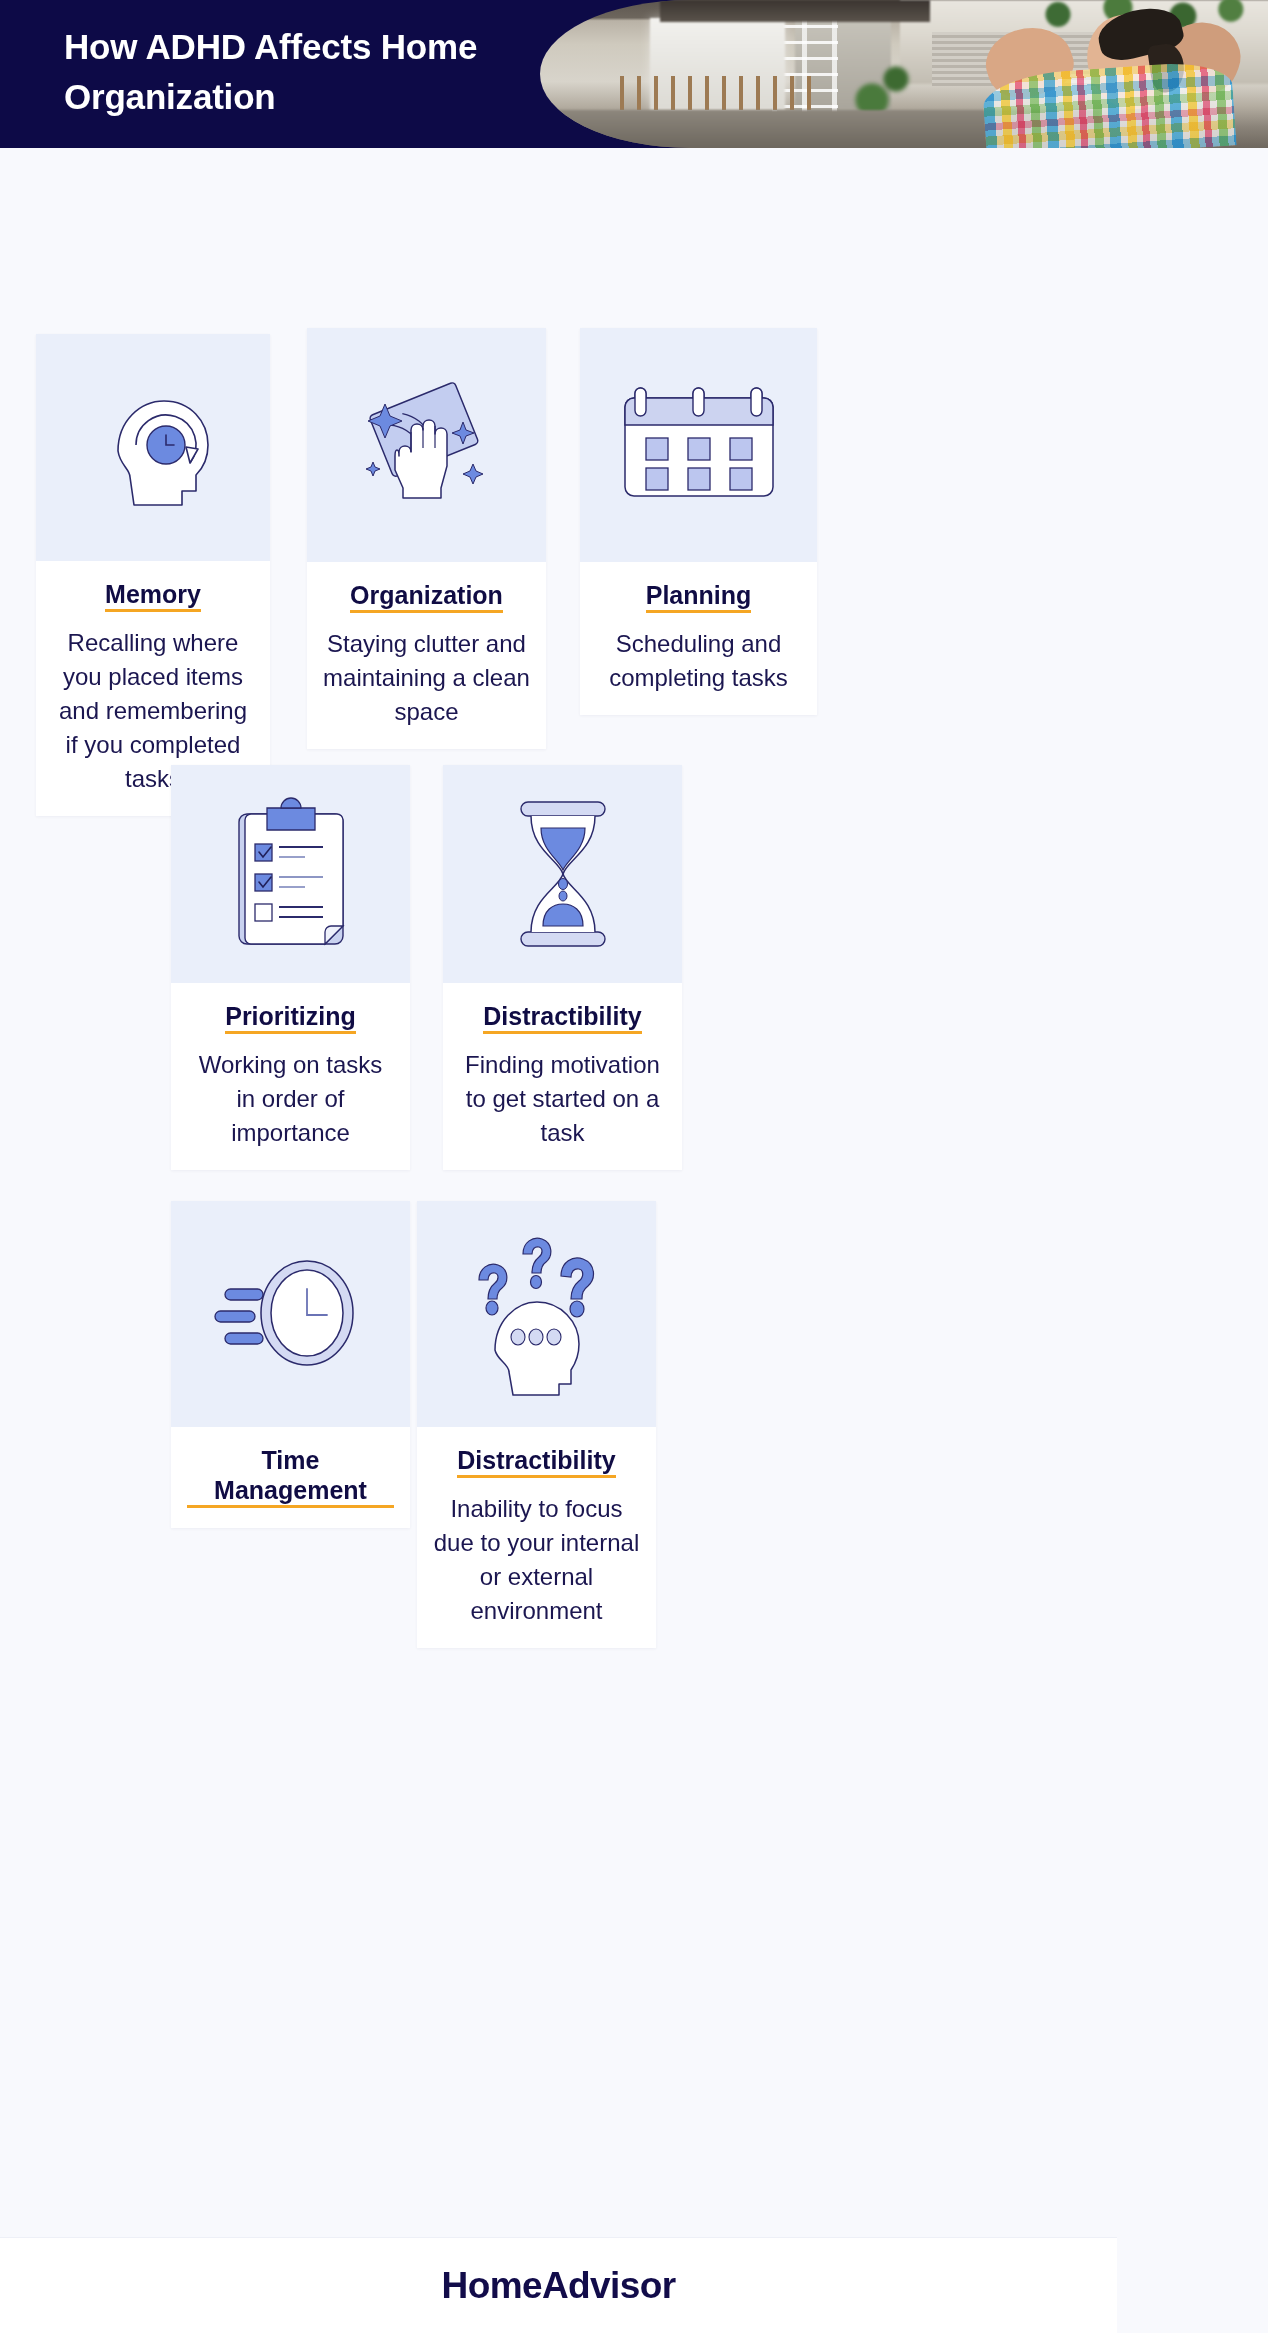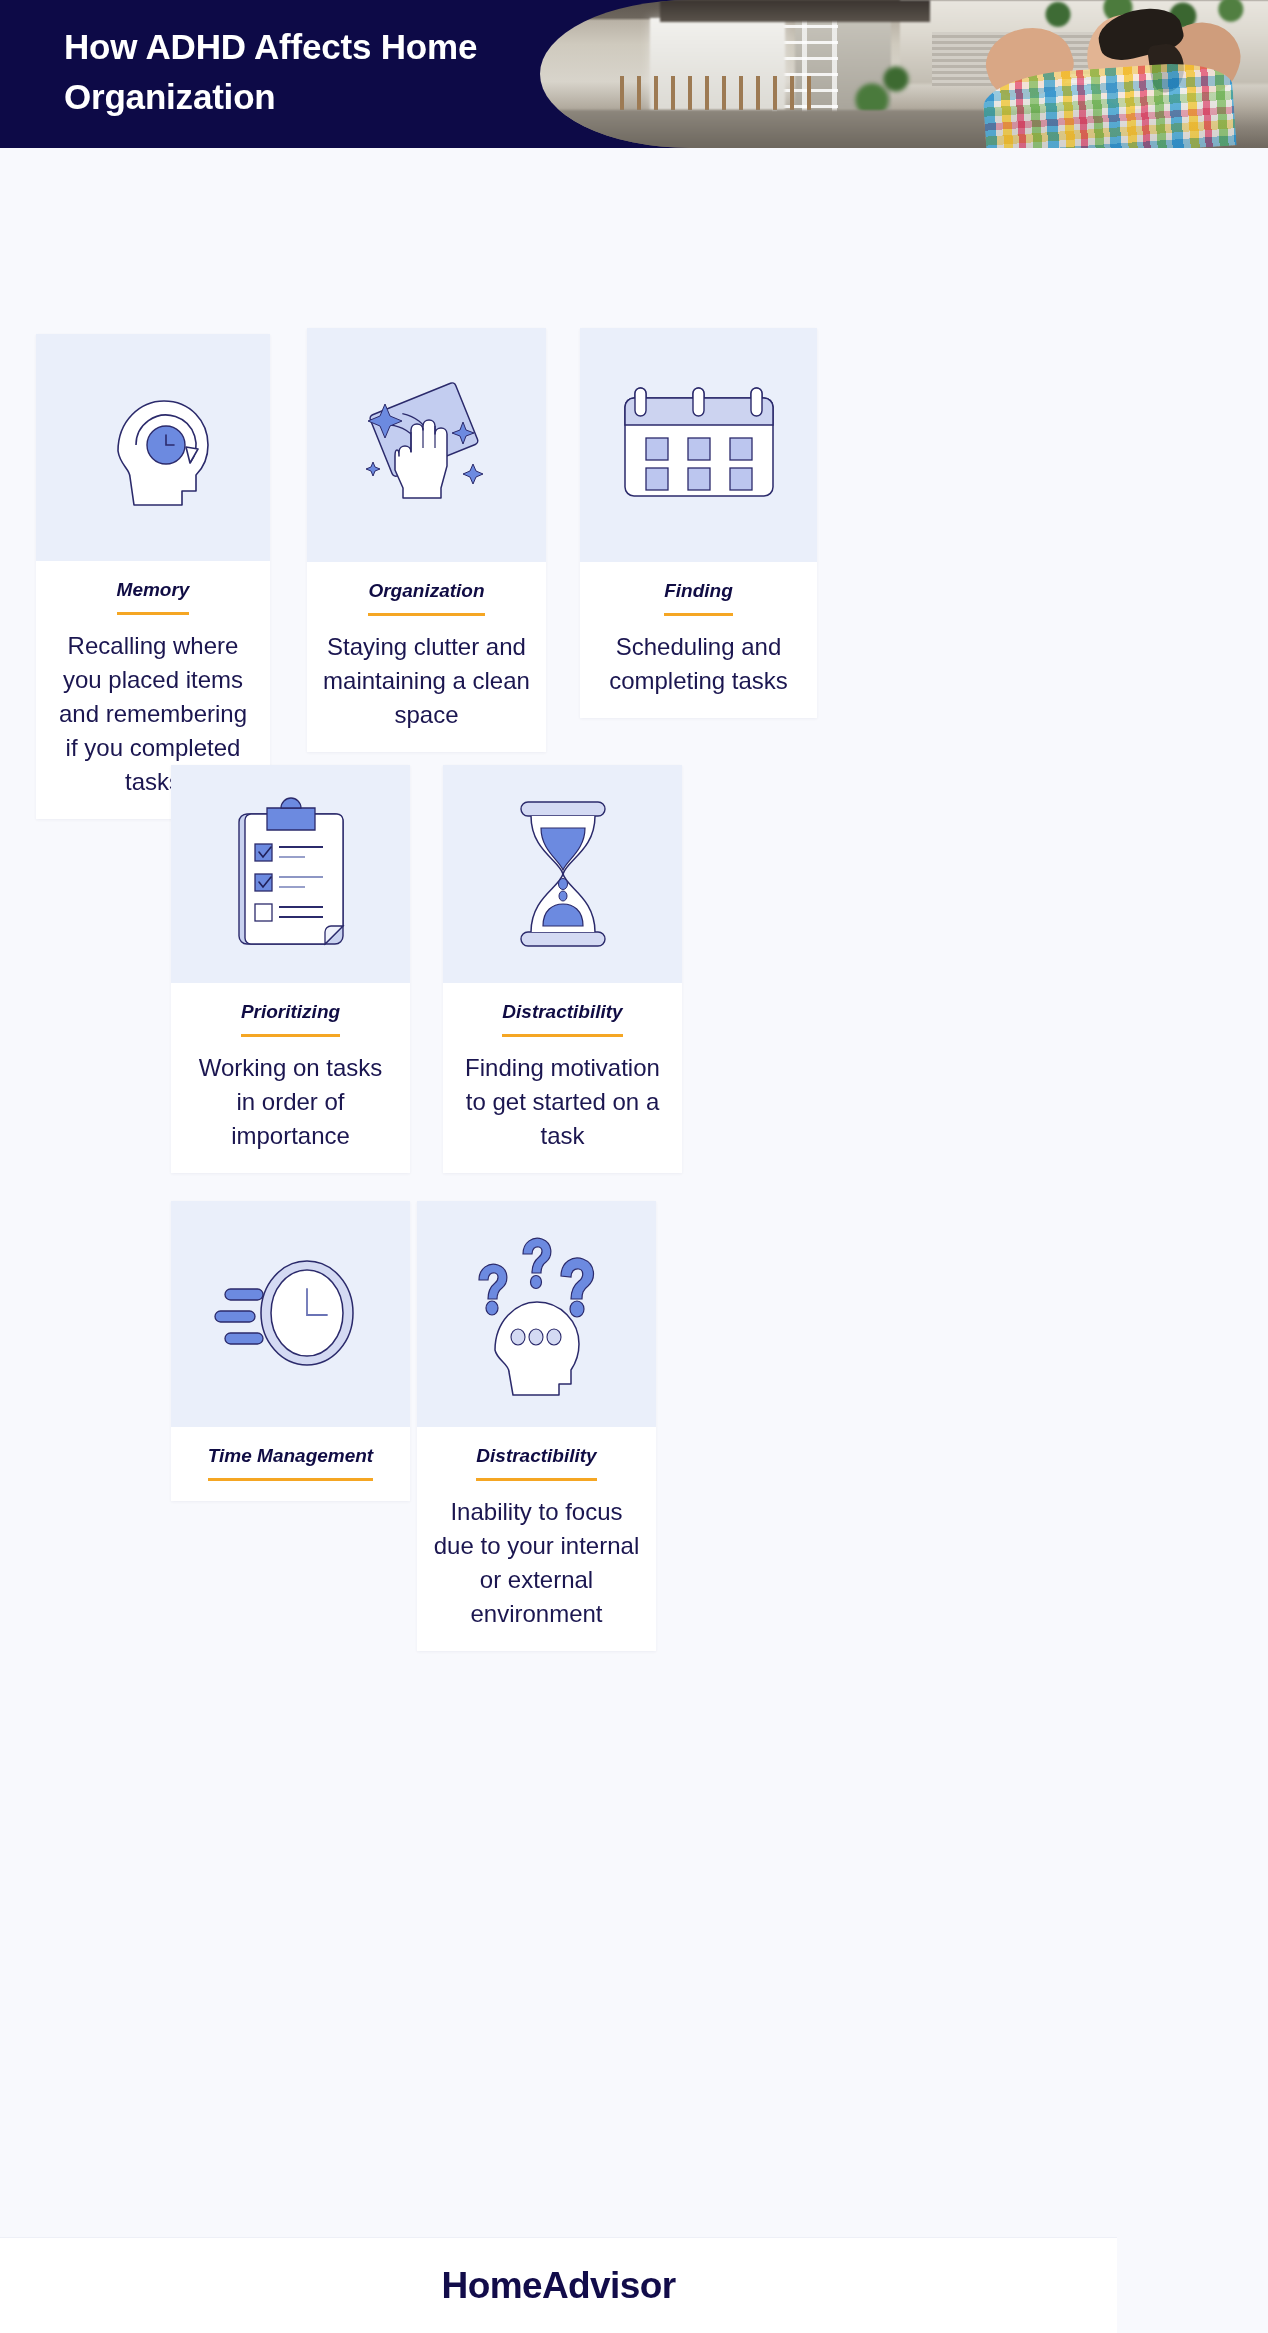--- a/index.html
+++ b/index.html
@@ -181,26 +181,24 @@
     justify-content:center;
   }
   .card-body {
     background:#ffffff;
     padding:18px 16px 20px 16px;
     text-align:center;
   }
   .card-title {
     color:#100c44;
     font-weight:bold;
-    font-size:19px;
+    font-size:25px;
     line-height:1.2;
     display:inline-block;
-    padding-bottom:10px;
     border-bottom:3px solid #f5a623;
-    font-style:italic;
   }
   .card-desc {
     margin-top:14px;
     color:#1b1650;
     font-size:24px;
     line-height:1.42;
     font-weight:400;
   }
 
   
@@ -304,21 +302,21 @@
         <rect x="132" y="8" width="11" height="28" rx="5.5" fill="#ffffff" stroke="#2b2a6b" stroke-width="1.4"></rect>
         <rect x="27" y="58" width="22" height="22" fill="#bcc6ef" stroke="#2b2a6b" stroke-width="1.3"></rect>
         <rect x="69" y="58" width="22" height="22" fill="#bcc6ef" stroke="#2b2a6b" stroke-width="1.3"></rect>
         <rect x="111" y="58" width="22" height="22" fill="#bcc6ef" stroke="#2b2a6b" stroke-width="1.3"></rect>
         <rect x="27" y="88" width="22" height="22" fill="#bcc6ef" stroke="#2b2a6b" stroke-width="1.3"></rect>
         <rect x="69" y="88" width="22" height="22" fill="#bcc6ef" stroke="#2b2a6b" stroke-width="1.3"></rect>
         <rect x="111" y="88" width="22" height="22" fill="#bcc6ef" stroke="#2b2a6b" stroke-width="1.3"></rect>
       </svg>
     </div>
     <div class="card-body">
-      <div class="card-title">Finding</div>
+      <div class="card-title">Planning</div>
       <div class="card-desc">Scheduling and completing tasks</div>
     </div>
   </div>
 
   <div class="card" style="left:171px; top:617px; width:239px;">
     <div class="card-icon" style="height:218px;">
       <svg width="140" height="160" viewBox="0 0 140 160">
         <rect x="18" y="20" width="104" height="130" rx="8" fill="#c9d2f0" stroke="#2b2a6b" stroke-width="1.4"></rect>
         <path d="M30 20 h86 a6 6 0 0 1 6 6 v106 l-18 18 h-74 a6 6 0 0 1 -6 -6 v-118 a6 6 0 0 1 6 -6 z" fill="#ffffff" stroke="#2b2a6b" stroke-width="1.4"></path>
         <path d="M104 150 l18 -18 h-12 a6 6 0 0 0 -6 6 z" fill="#eef1fb" stroke="#2b2a6b" stroke-width="1.3"></path>

